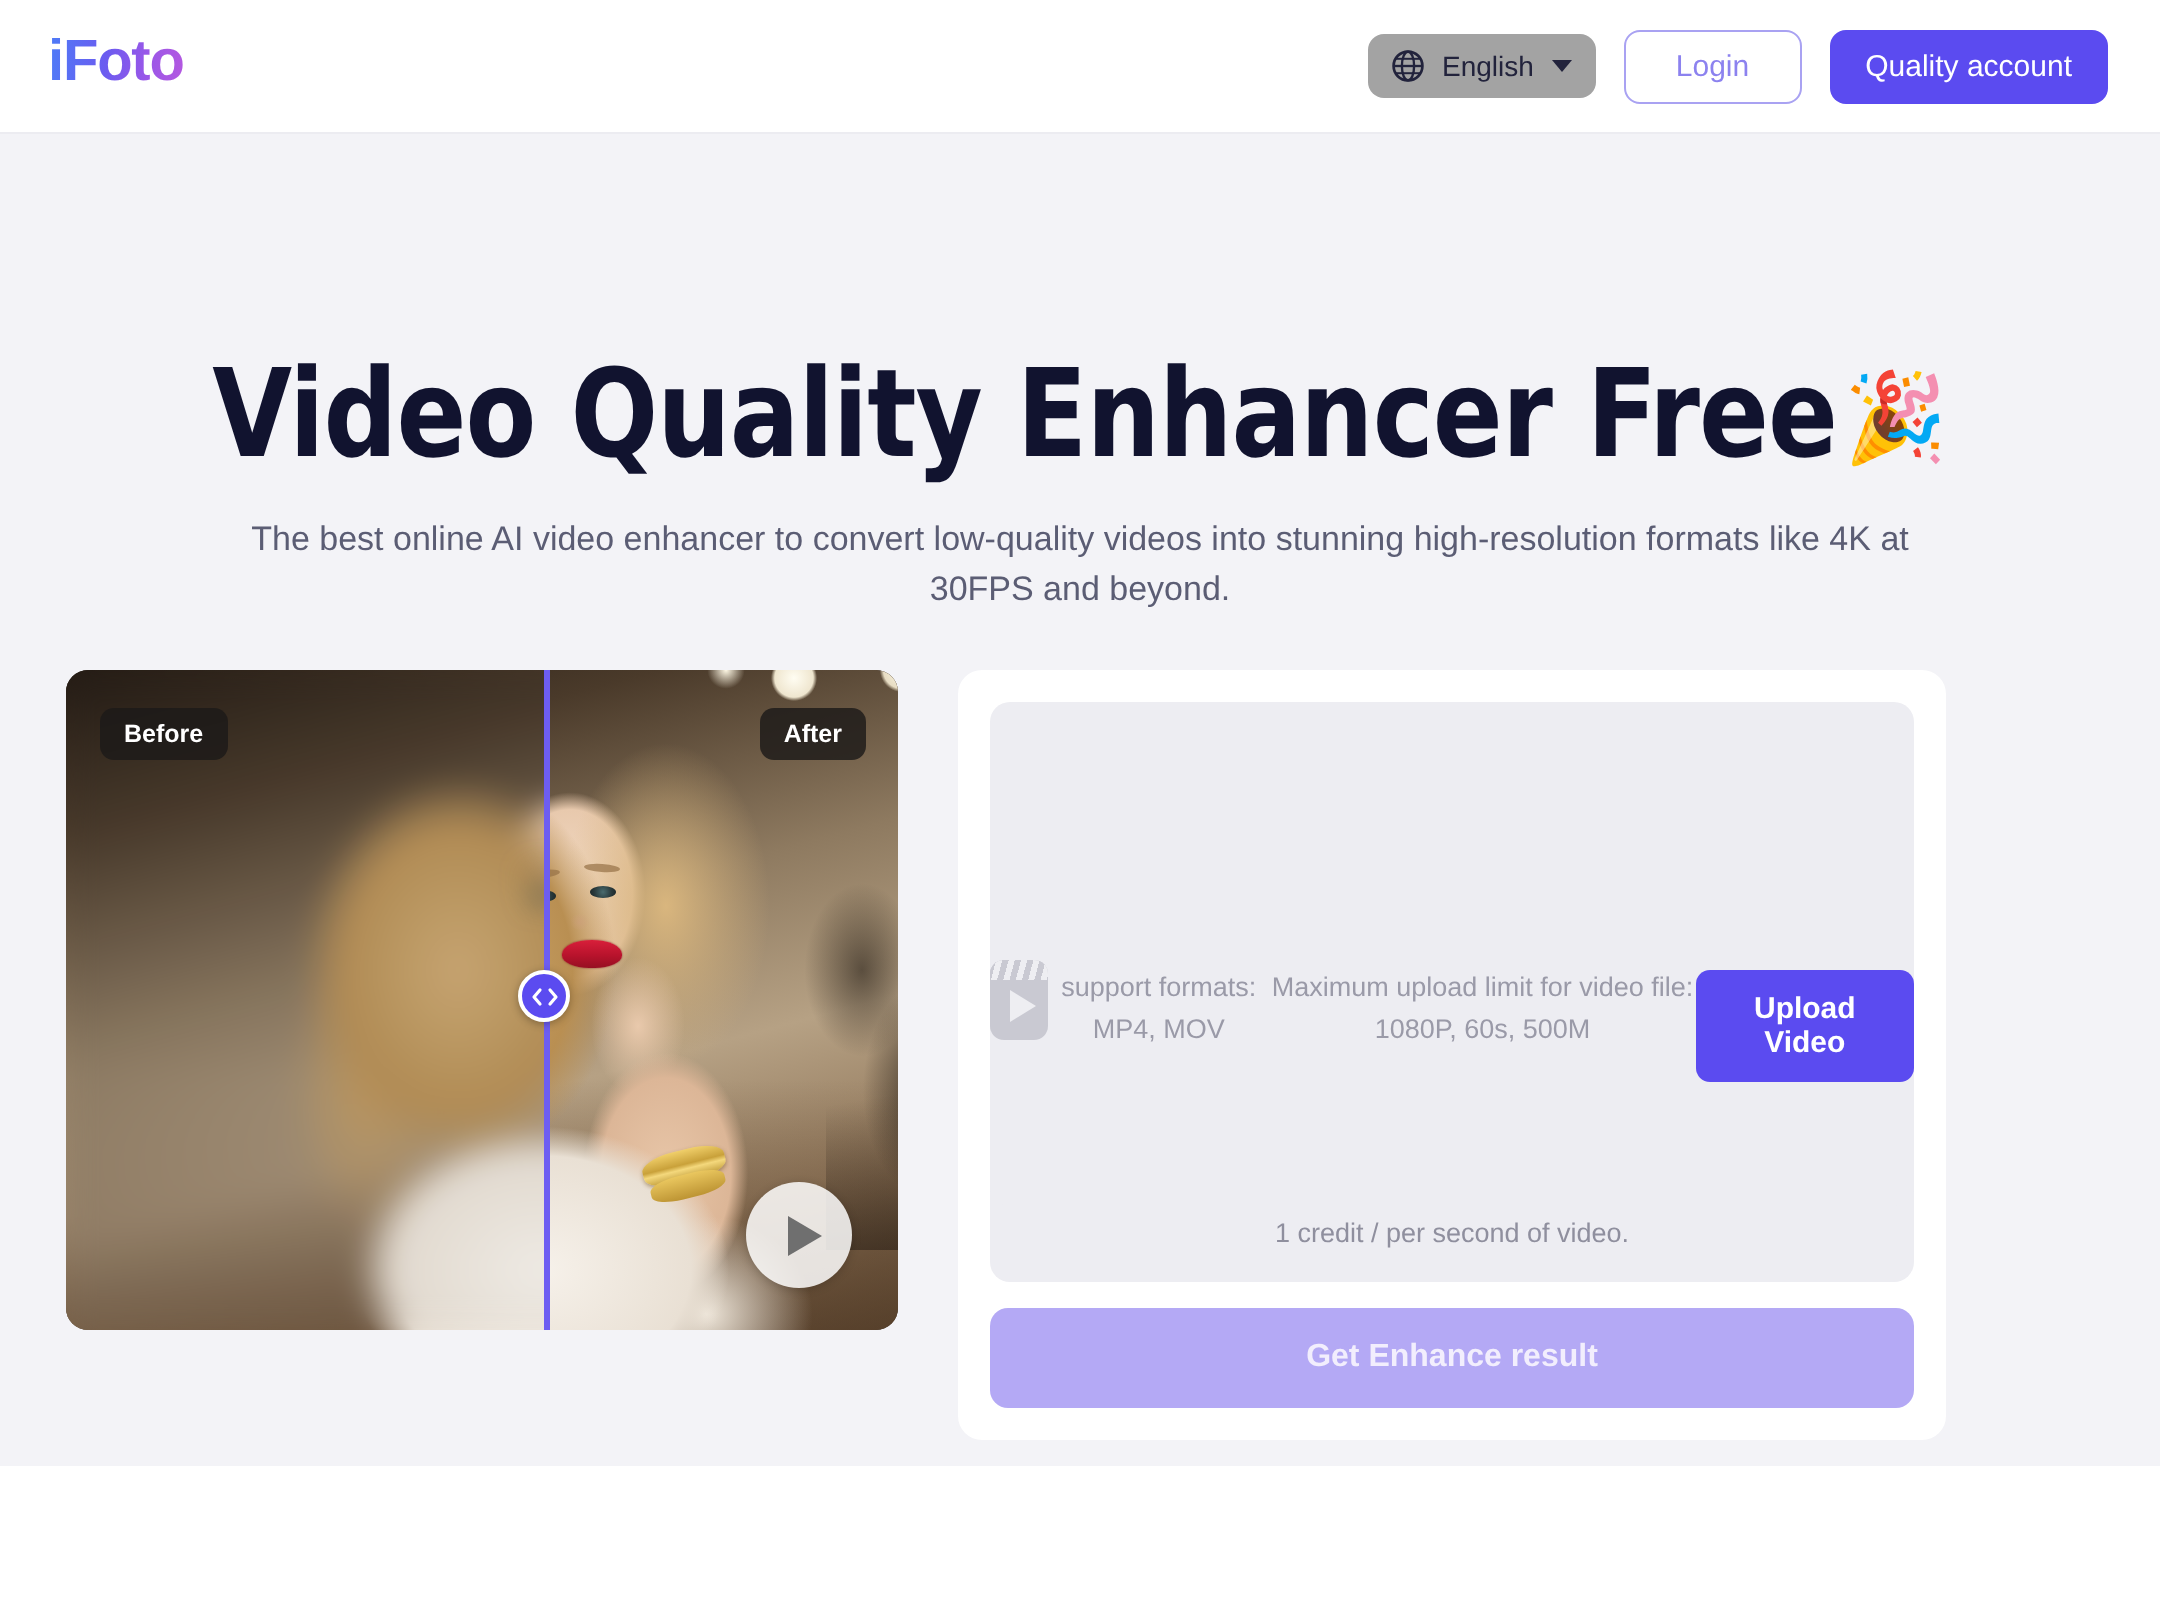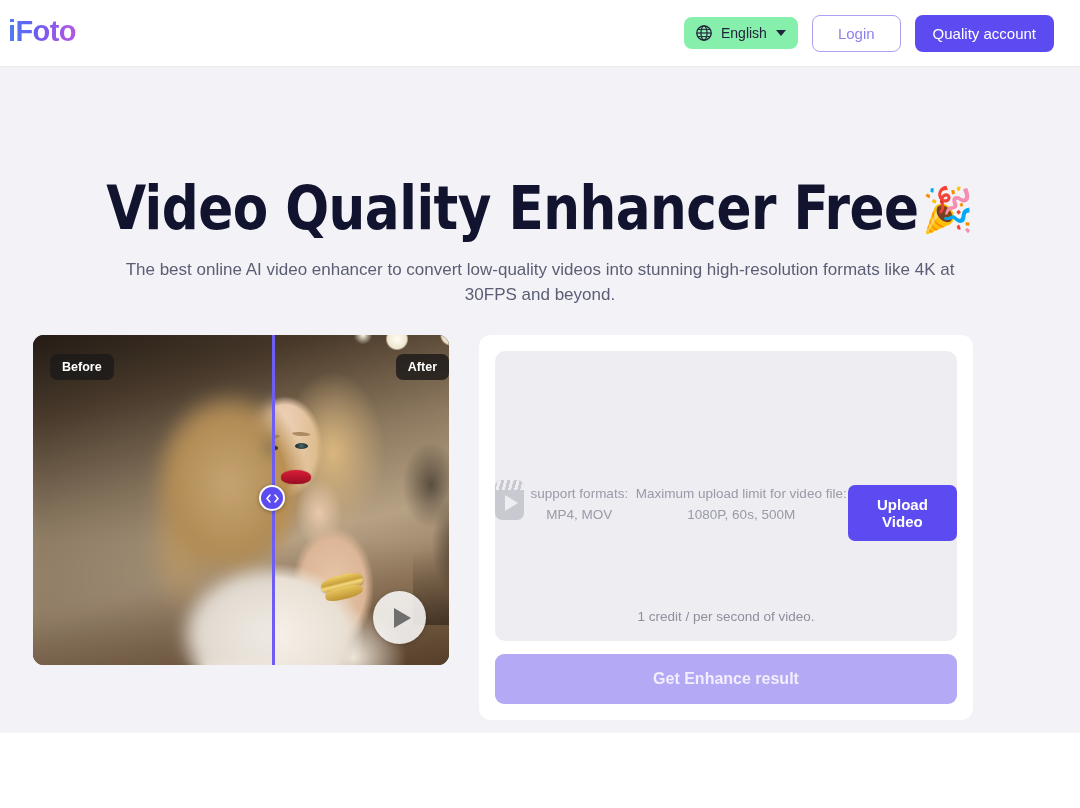--- a/index.html
+++ b/index.html
@@ -14,21 +14,21 @@
     -webkit-font-smoothing: antialiased;
   }
 
   
   .header {
     height: 67px;
     background: #ffffff;
     border-bottom: 1px solid #ececf1;
     display: flex;
     align-items: center;
-    padding: 0 26px 0 8px;
+    padding: 0 26px 0 24px;
     position: relative;
     z-index: 20;
   }
   .logo {
     font-size: 29px;
     font-weight: 700;
     letter-spacing: -0.6px;
     background: linear-gradient(95deg, #4d7cf7 0%, #6b5cf0 42%, #9a57e8 72%, #b558e0 100%);
     -webkit-background-clip: text;
     background-clip: text;
@@ -63,21 +63,21 @@
   .header-right {
     margin-left: auto;
     display: flex;
     align-items: center;
     gap: 14px;
   }
   .lang {
     display: flex;
     align-items: center;
     gap: 8px;
-    background: #86efac;
+    background: #a3a3a3;
     border-radius: 8px;
     padding: 7px 12px 7px 11px;
     cursor: pointer;
   }
   .lang-label { font-size: 14px; color: #22233c; }
   .caret-solid {
     width: 0; height: 0;
     border-left: 5px solid transparent;
     border-right: 5px solid transparent;
     border-top: 6px solid #22233c;
@@ -247,21 +247,21 @@
     background: rgba(28,26,24,0.82);
     color: #ffffff;
     font-size: 12.5px;
     font-weight: 700;
     padding: 6px 12px;
     border-radius: 7px;
     z-index: 6;
     user-select: none;
   }
   .badge-before { left: 17px; }
-  .badge-after  { right: 0; }
+  .badge-after  { right: 16px; }
   .divider {
     position: absolute;
     top: 0; bottom: 0;
     left: 239px;
     width: 2.5px;
     background: #6d5df2;
     z-index: 7;
   }
   .handle {
     position: absolute;

